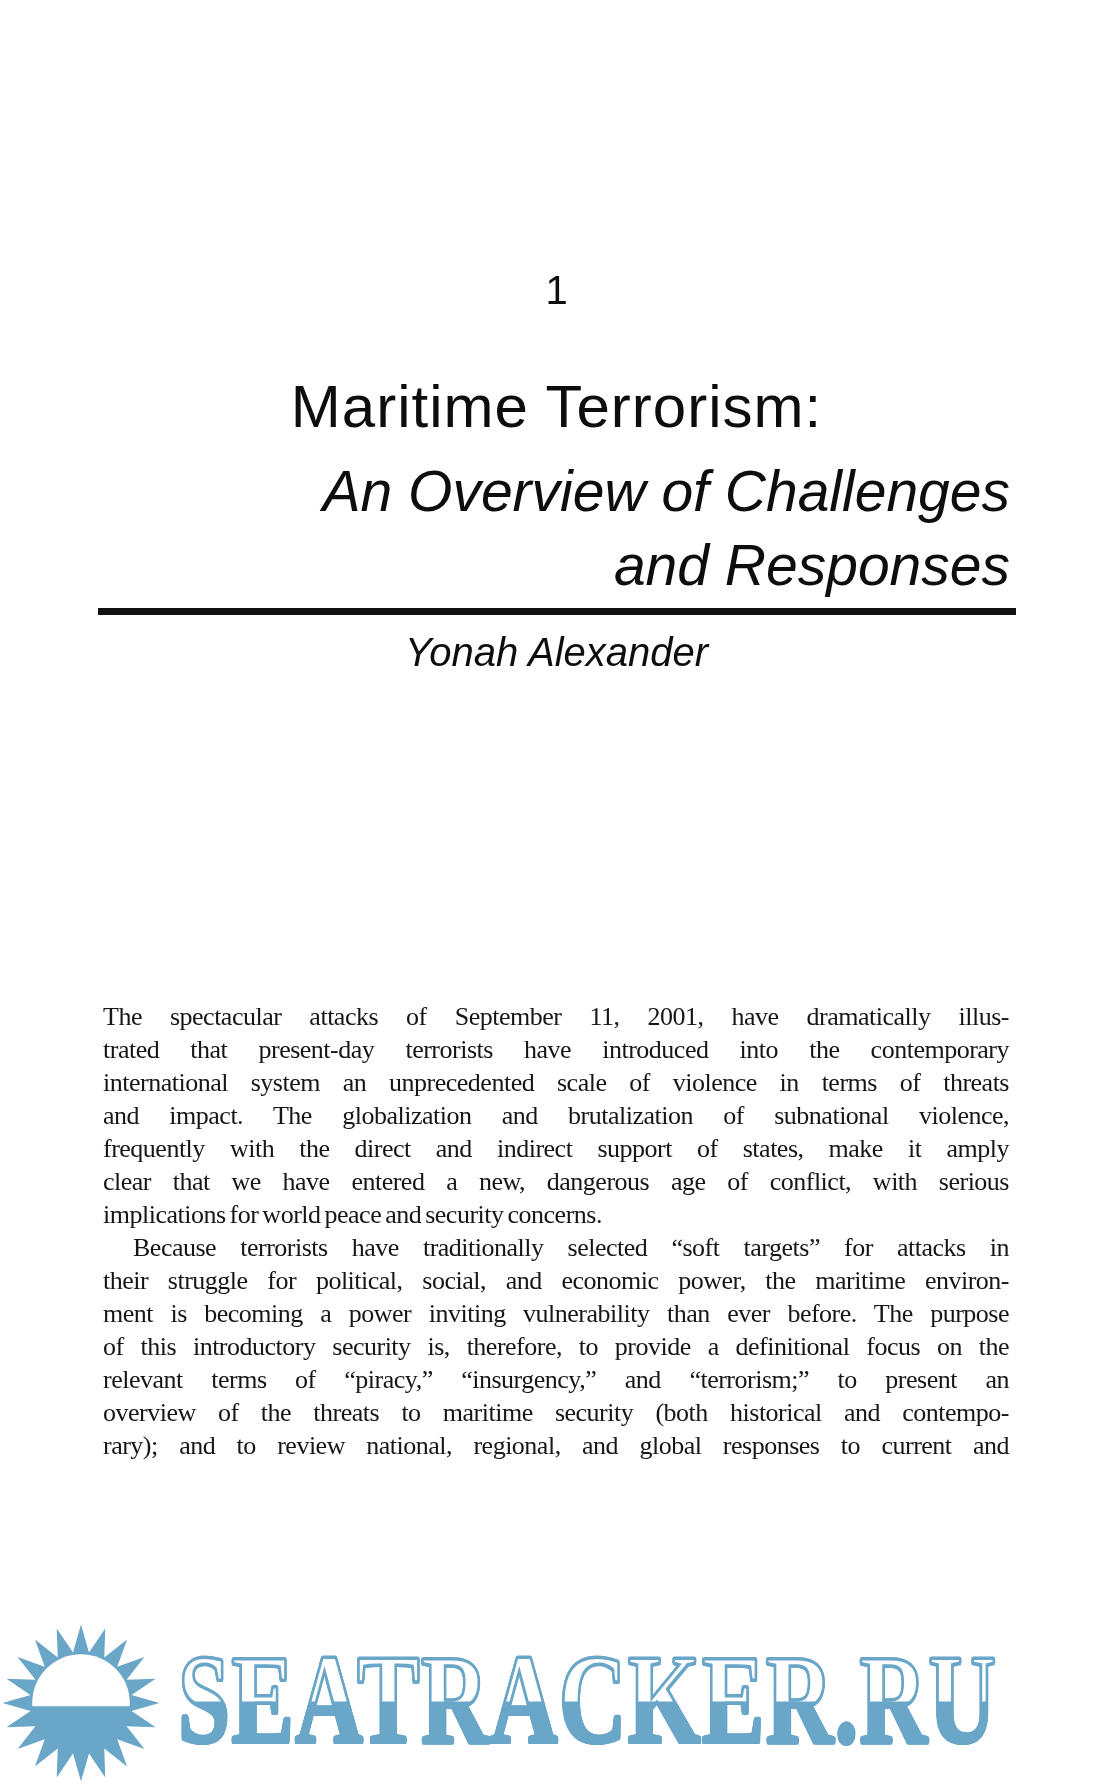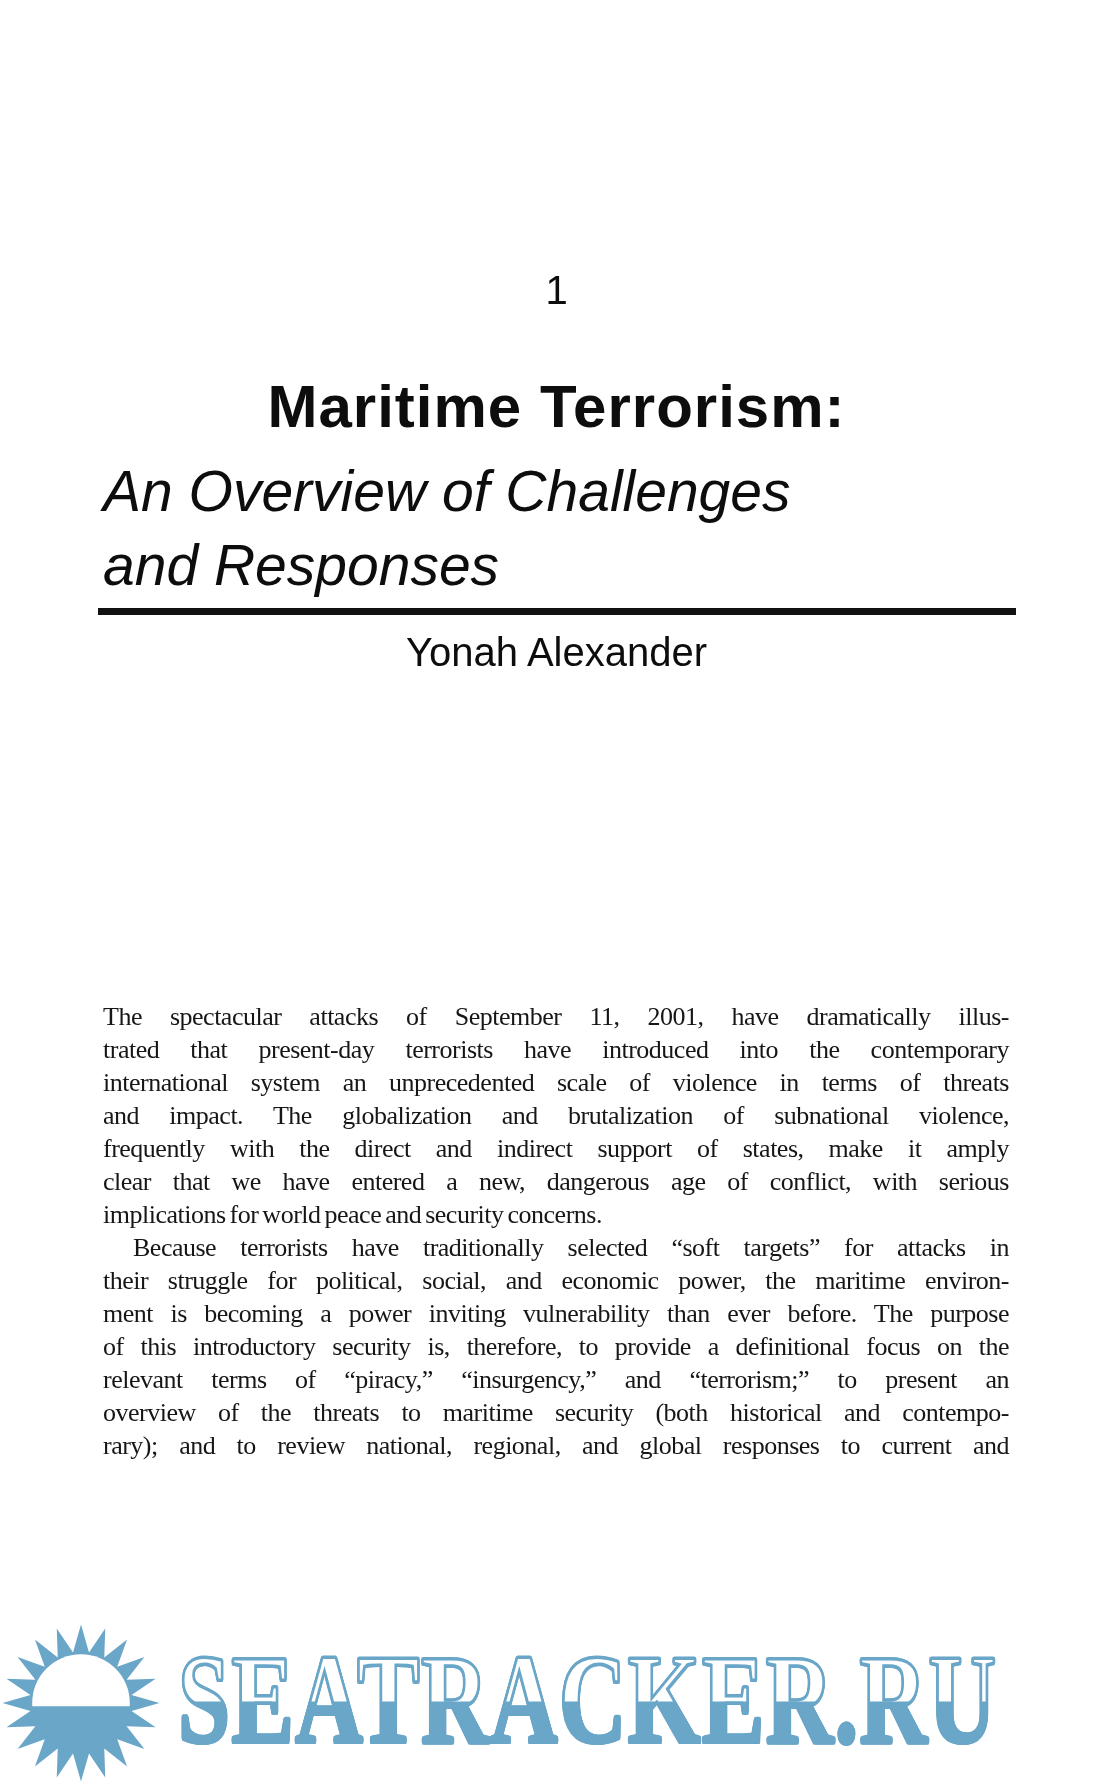--- a/index.html
+++ b/index.html
@@ -22,49 +22,50 @@
     font-family: "Liberation Sans", sans-serif;
     font-size: 40px;
     color: #0d0d0d;
   }
   .chapter-title {
     position: absolute;
     top: 372px; left: 103px; width: 907px;
     margin: 0;
     text-align: center;
     font-family: "Liberation Sans", sans-serif;
-    font-weight: 700;
+    font-weight: 400;
     font-size: 60px;
     letter-spacing: 1px;
     color: #0d0d0d;
   }
   .chapter-subtitle {
     position: absolute;
     left: 103px; width: 907px;
-    text-align: left;
+    text-align: right;
     font-family: "Liberation Sans", sans-serif;
     font-style: italic;
     font-size: 57px;
     color: #0d0d0d;
   }
   .subtitle-1 { top: 458px; }
   .subtitle-2 { top: 532px; }
 
   .title-rule {
     position: absolute;
     top: 608px; left: 98px;
     width: 918px; height: 7px;
     background: #111111;
   }
 
   .author {
     position: absolute;
     top: 630px; left: 103px; width: 907px;
     text-align: center;
     font-family: "Liberation Sans", sans-serif;
+    font-style: italic;
     font-size: 40px;
     color: #0d0d0d;
   }
 
   
   .body-text {
     position: absolute;
     top: 1000px; left: 103px; width: 906px;
     font-size: 26px;
     letter-spacing: -0.5px;

